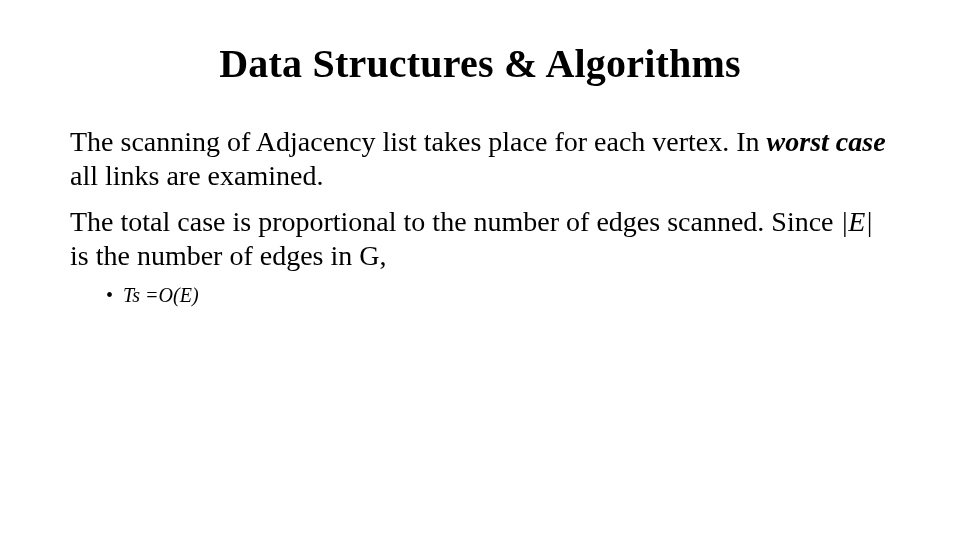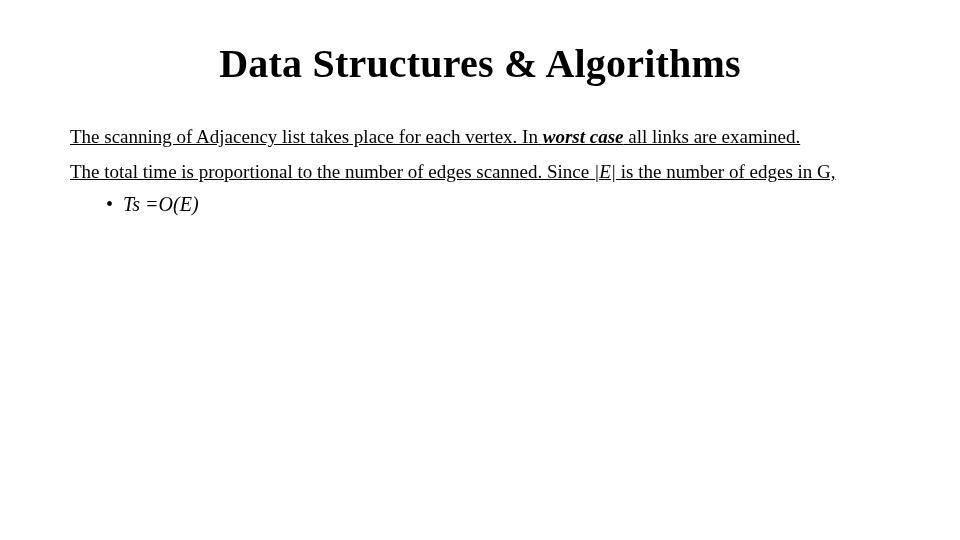--- a/index.html
+++ b/index.html
@@ -18,24 +18,23 @@
     padding: 40px 70px 12px 70px;
   }
   .title {
     font-size: 40px;
     font-weight: bold;
     text-align: center;
     margin: 0 0 38px 0;
     letter-spacing: 0.2px;
   }
   .para {
-    font-size: 19px;
+    font-size: 28px;
     line-height: 1.22;
     margin: 12px 0 4px 0;
-    text-decoration: underline;
   }
   .bi { font-weight: bold; font-style: italic; }
   .it { font-style: italic; }
   .bullet-row {
     display: flex;
     align-items: baseline;
     margin: 10px 0 8px 36px;
     font-size: 20px;
     font-style: italic;
   }
@@ -49,21 +48,21 @@
 
 <div class="slide">
 
   <h1 class="title">Data Structures &amp; Algorithms</h1>
 
   <p class="para">
     <span>The scanning of Adjacency list takes place for each vertex. In </span><span class="bi">worst case</span><span> all links are examined.</span>
   </p>
 
   <p class="para">
-    <span>The total time is proportional to the number of edges scanned. Since </span><span class="it">|E|</span><span> is the number of edges in G,</span>
+    <span>The total case is proportional to the number of edges scanned. Since </span><span class="it">|E|</span><span> is the number of edges in G,</span>
   </p>
 
   <div class="bullet-row">
     <span class="bullet-dot">•</span>
     <span>Ts =O(E)</span>
   </div>
 
 
 </div>
 

